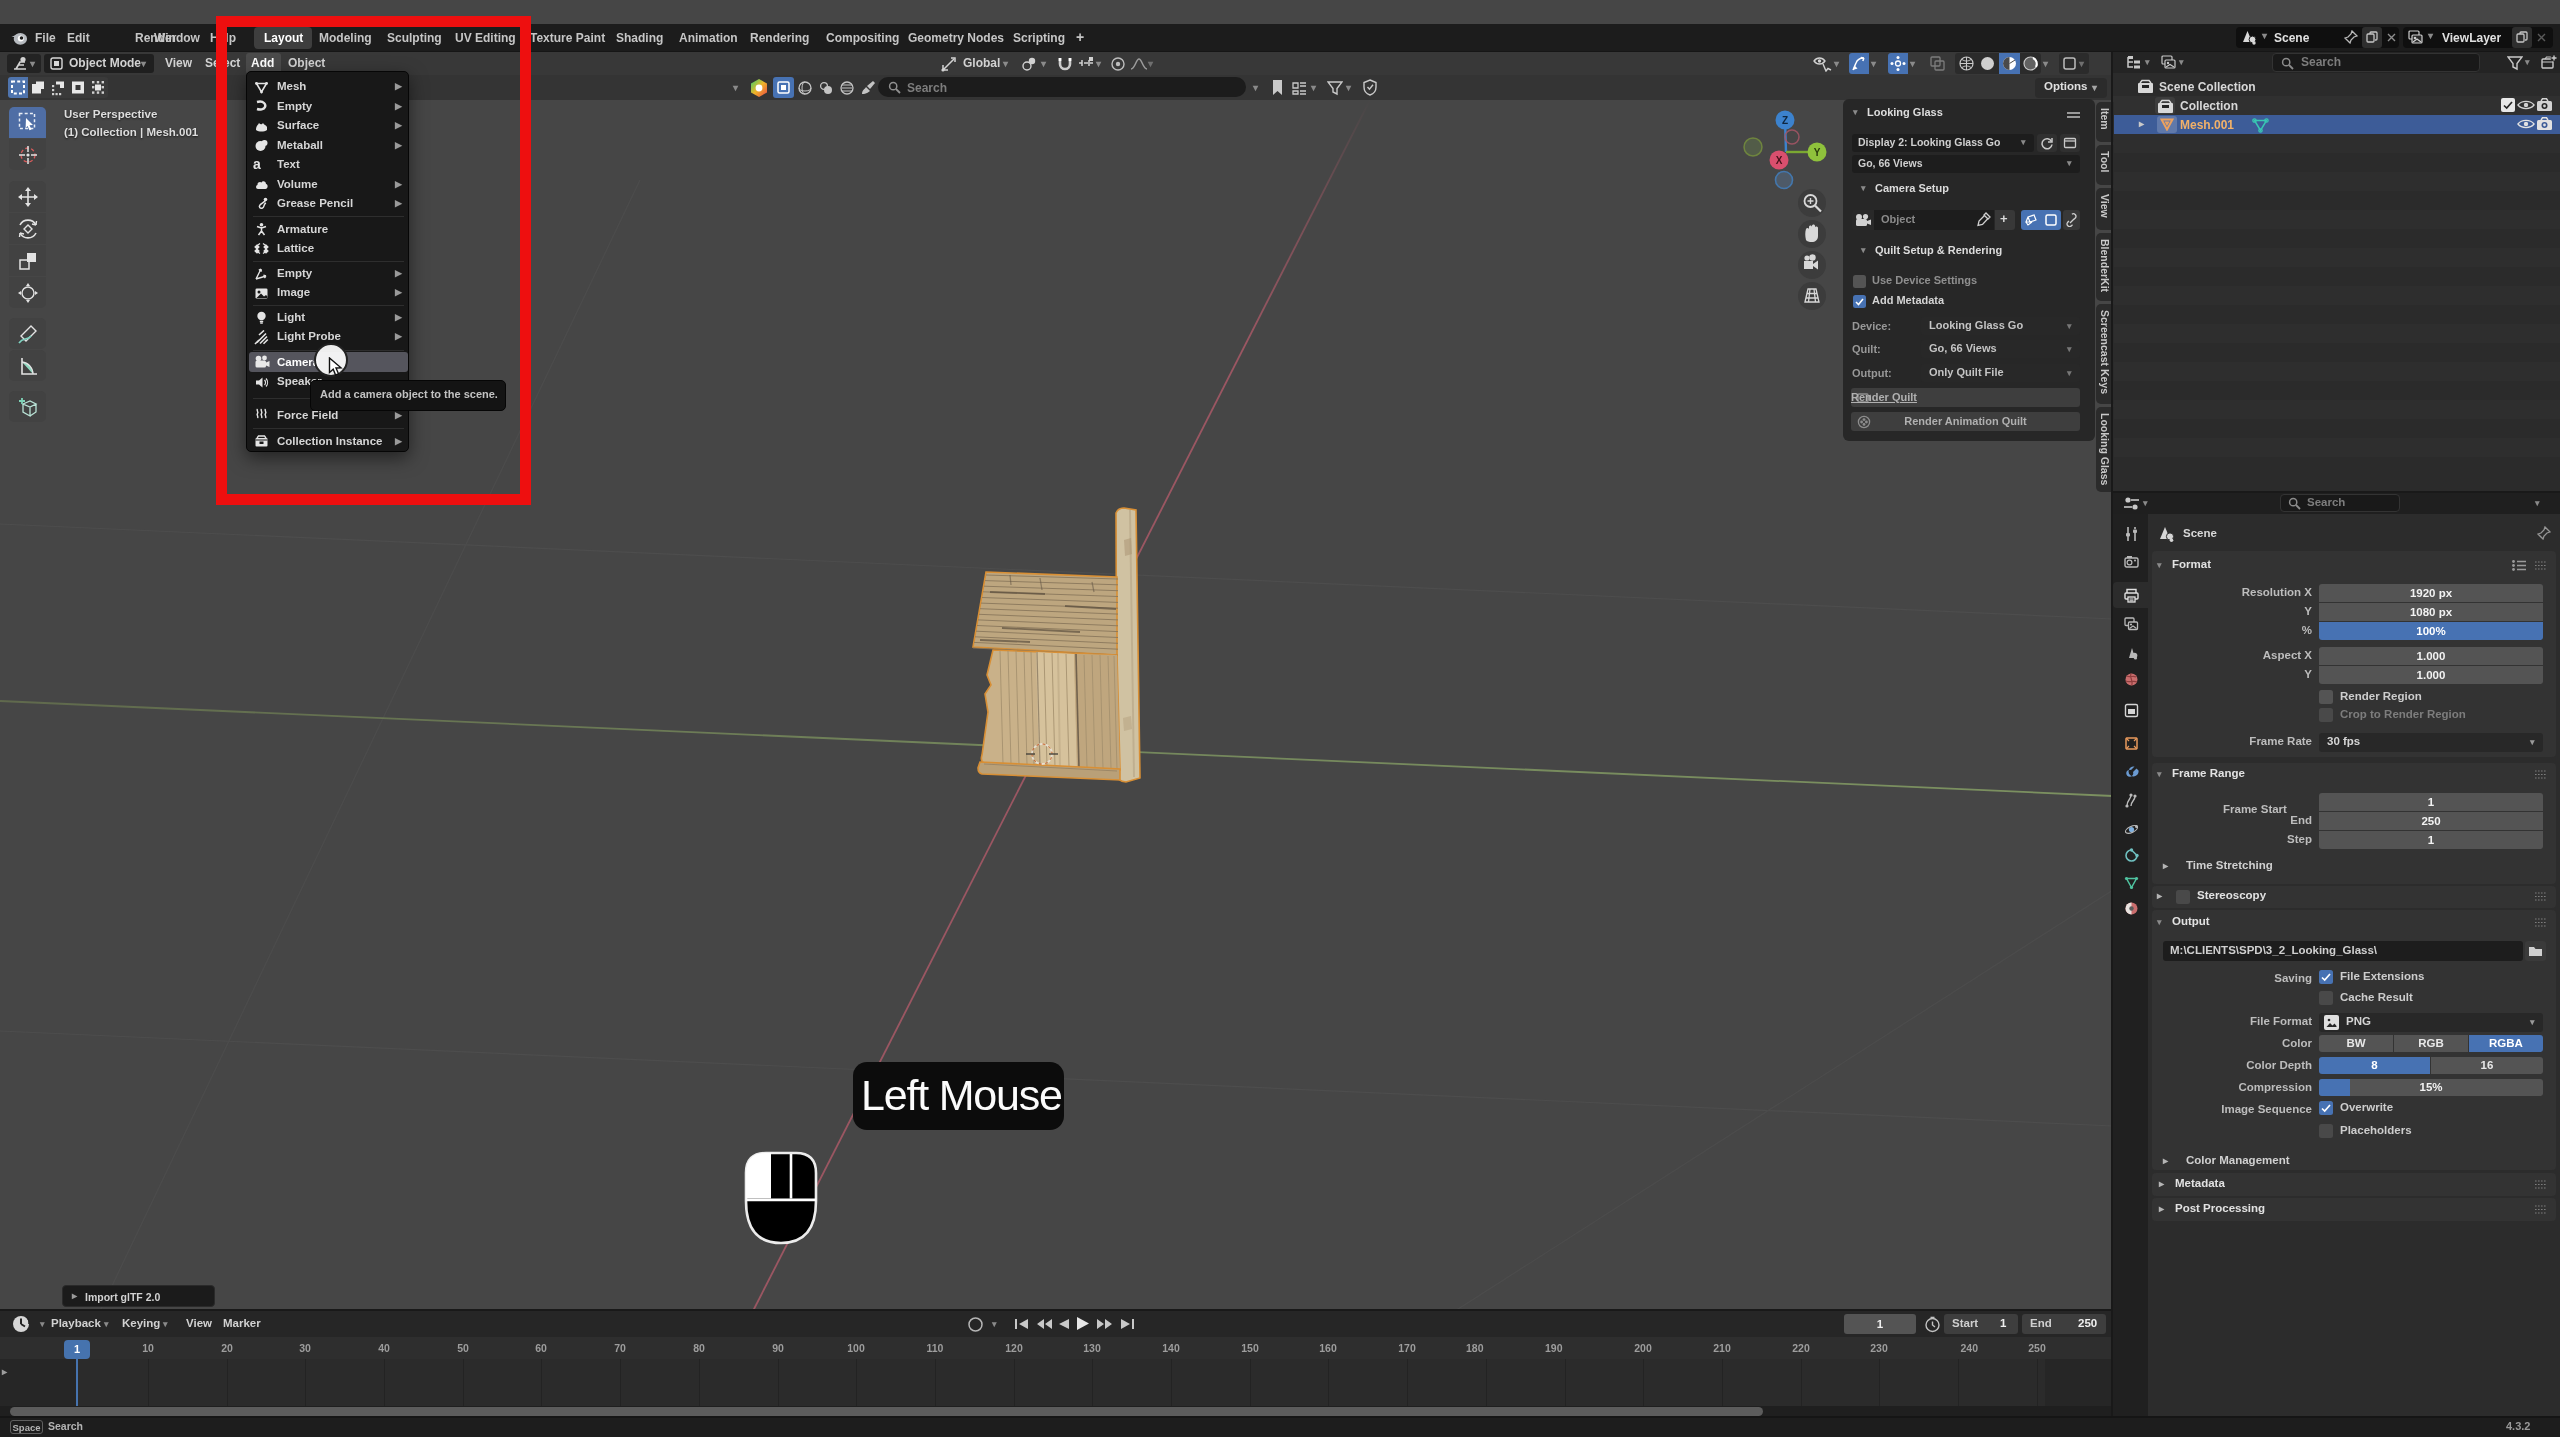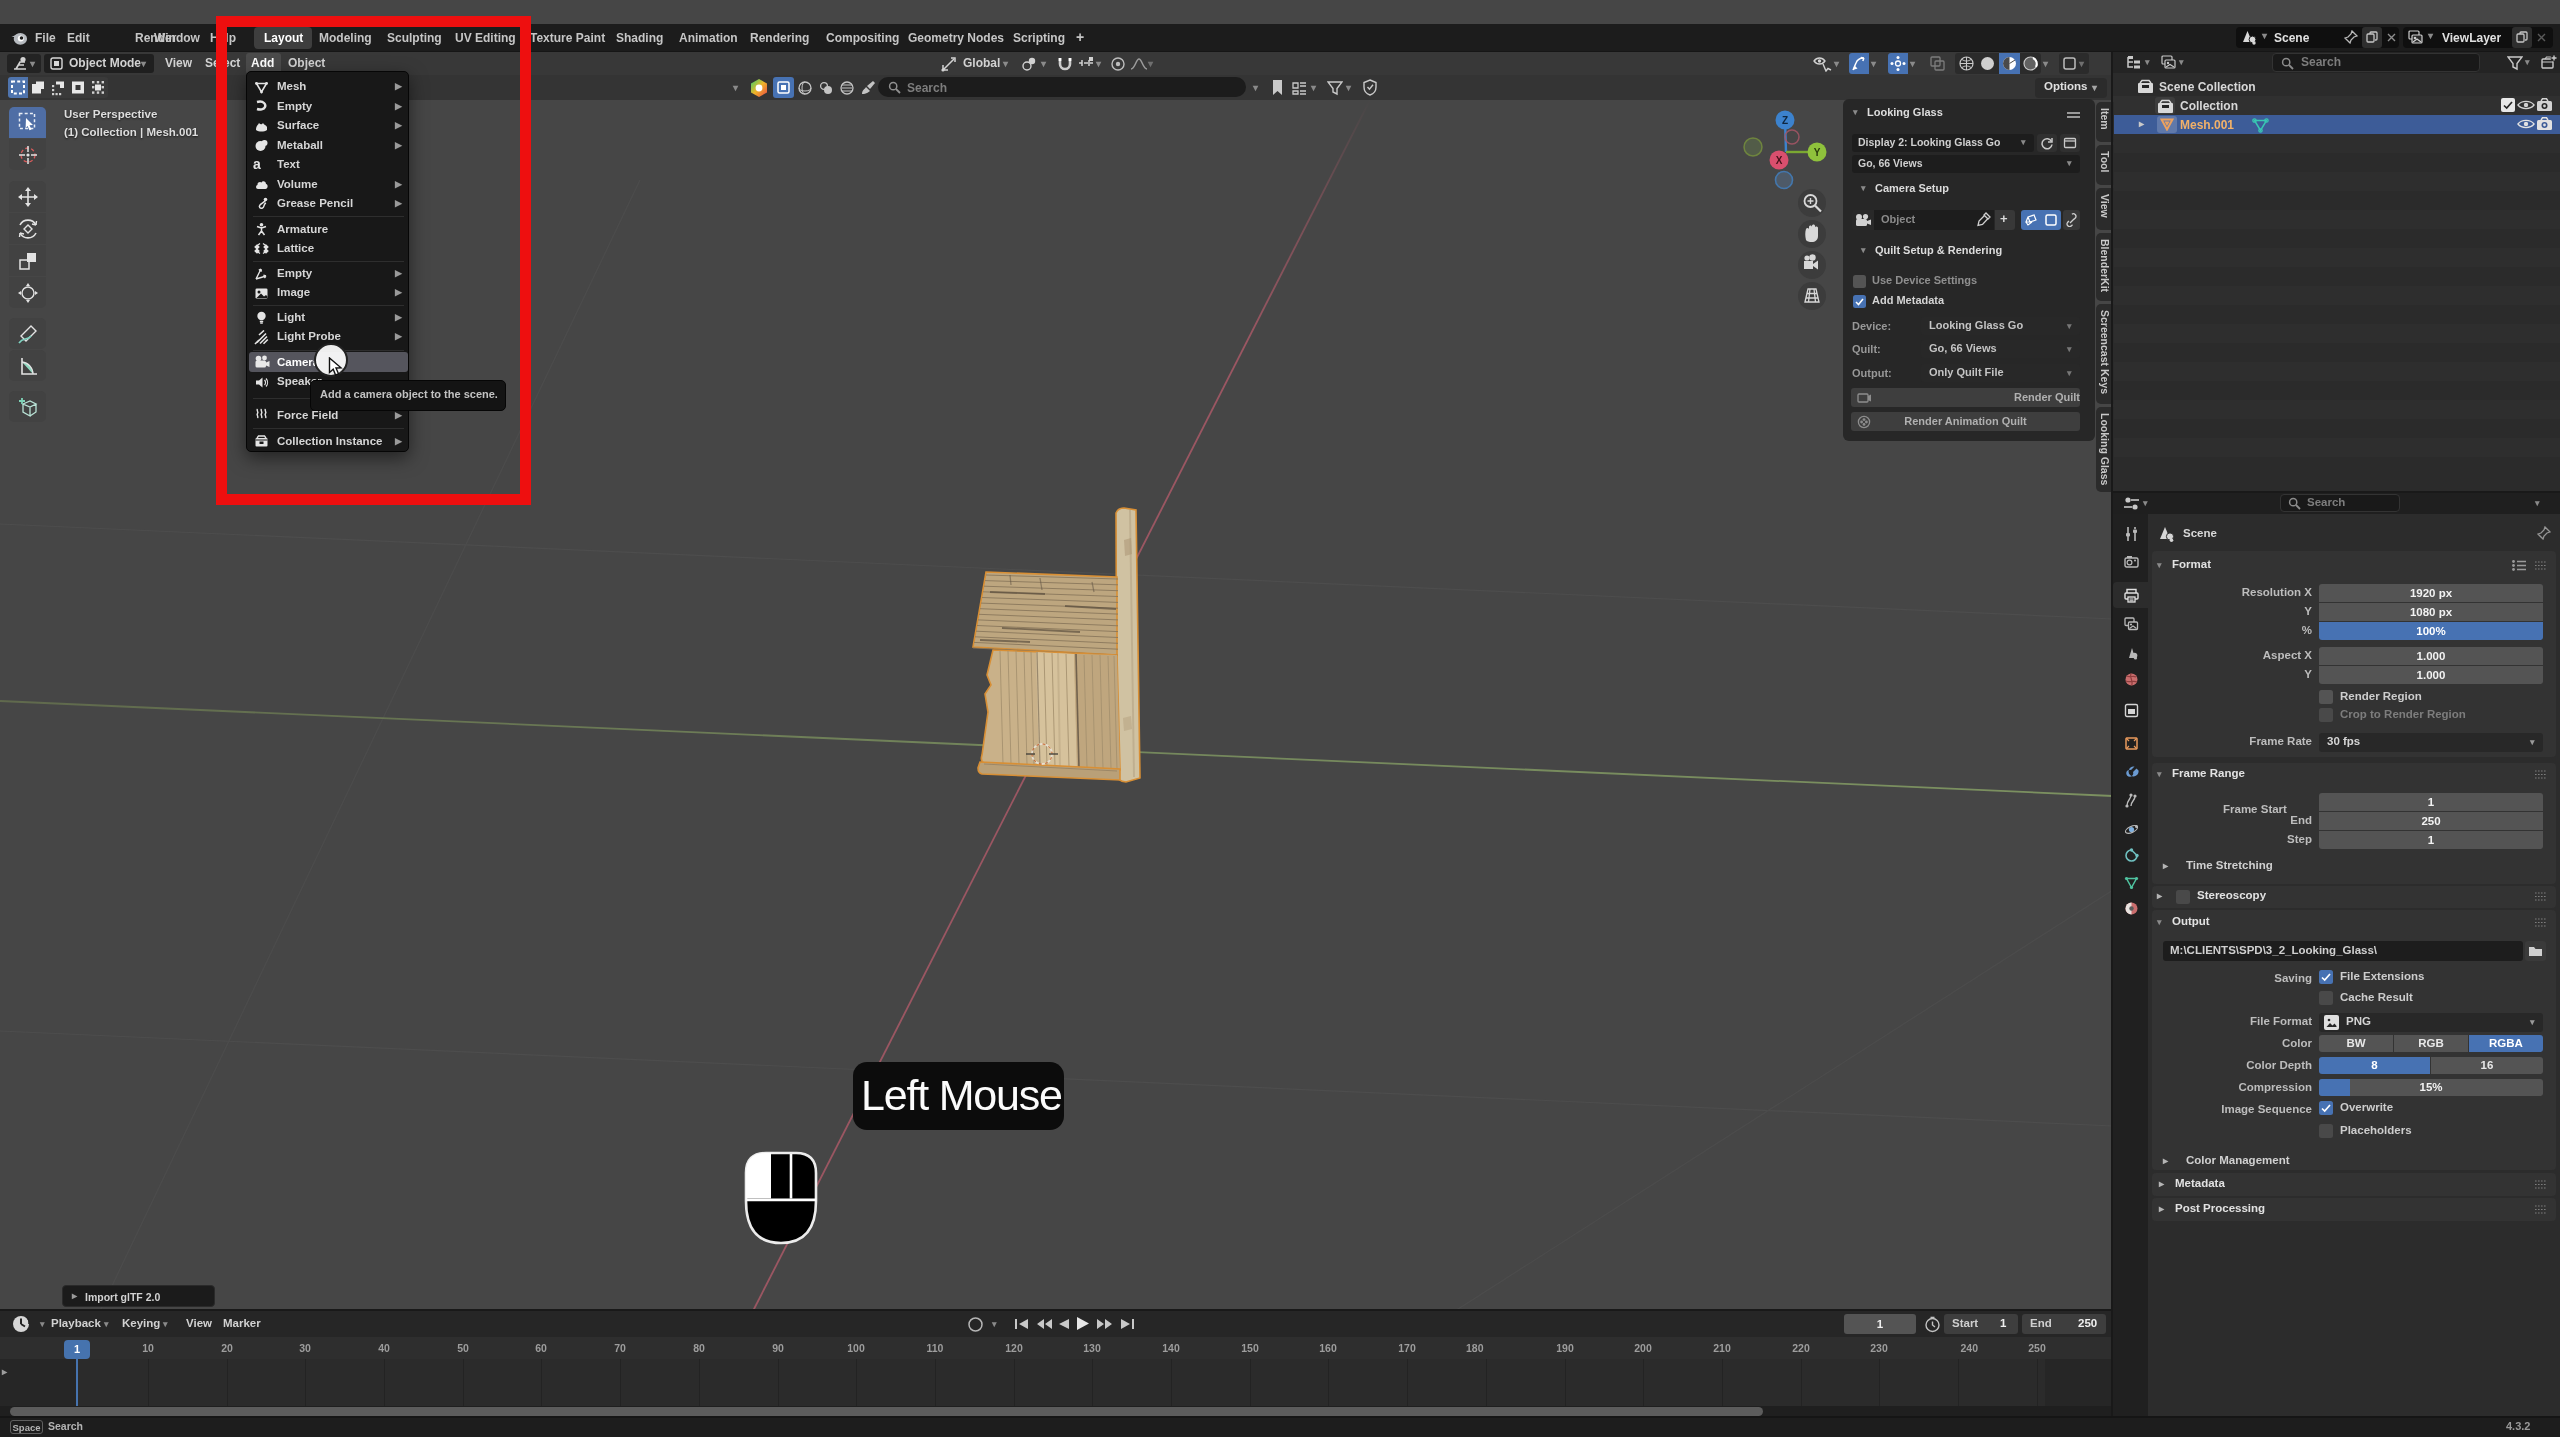--- a/index.html
+++ b/index.html
@@ -549,21 +549,21 @@
   <div class="abs txt" style="left:224px;top:245px;color:#777;font-size:9px;">▾</div>
   <div class="abs txt" style="left:9px;top:268px;color:#989898;">Output:</div>
   <div class="abs" style="left:78px;top:265px;width:159px;height:18px;background:#282828;border-radius:3px;"></div>
   <div class="abs txt" style="left:86px;top:267px;color:#c4c4c4;">Only Quilt File</div>
   <div class="abs txt" style="left:224px;top:269px;color:#777;font-size:9px;">▾</div>
   <div class="abs" style="left:8px;top:289px;width:229px;height:19px;background:#3e3e3e;border-radius:3px;"></div>
   <svg class="abs" style="left:14px;top:292px;opacity:.55;" width="15" height="14" viewBox="0 0 15 14">
         <rect x="1" y="3" width="10" height="8" rx="1" fill="none" stroke="#cfcfcf" stroke-width="1.3"></rect>
         <path d="M11 5 L14 3.5 V10.5 L11 9 Z" fill="#cfcfcf"></path>
       </svg>
-  <div class="abs" style="left:8px;top:289px;width:229px;height:19px;text-align:right;line-height:19px;color:#b0b0b0;">Render Quilt</div>
+  <div class="abs" style="left:8px;top:289px;width:229px;height:19px;text-align:left;line-height:19px;color:#b0b0b0;text-decoration:underline;">Render Quilt</div>
   <div class="abs" style="left:8px;top:313px;width:229px;height:19px;background:#3e3e3e;border-radius:3px;"></div>
   <svg class="abs" style="left:14px;top:316px;opacity:.55;" width="14" height="14" viewBox="0 0 14 14">
         <circle cx="7" cy="7" r="5.6" fill="none" stroke="#cfcfcf" stroke-width="1.3"></circle>
         <circle cx="7" cy="4.6" r="1.4" fill="#cfcfcf"></circle>
         <circle cx="7" cy="9.4" r="1.4" fill="#cfcfcf"></circle>
         <circle cx="4.6" cy="7" r="1.4" fill="#cfcfcf"></circle>
         <circle cx="9.4" cy="7" r="1.4" fill="#cfcfcf"></circle>
       </svg>
   <div class="abs" style="left:8px;top:313px;width:229px;height:19px;text-align:center;line-height:19px;color:#b0b0b0;">Render Animation Quilt</div>
 </div>
@@ -1065,21 +1065,21 @@
   <div class="abs" style="left:758px;top:31px;width:40px;text-align:center;color:#9d9d9d;font-size:10.5px;font-weight:600;">90</div>
   <div class="abs" style="left:836px;top:31px;width:40px;text-align:center;color:#9d9d9d;font-size:10.5px;font-weight:600;">100</div>
   <div class="abs" style="left:915px;top:31px;width:40px;text-align:center;color:#9d9d9d;font-size:10.5px;font-weight:600;">110</div>
   <div class="abs" style="left:994px;top:31px;width:40px;text-align:center;color:#9d9d9d;font-size:10.5px;font-weight:600;">120</div>
   <div class="abs" style="left:1072px;top:31px;width:40px;text-align:center;color:#9d9d9d;font-size:10.5px;font-weight:600;">130</div>
   <div class="abs" style="left:1151px;top:31px;width:40px;text-align:center;color:#9d9d9d;font-size:10.5px;font-weight:600;">140</div>
   <div class="abs" style="left:1230px;top:31px;width:40px;text-align:center;color:#9d9d9d;font-size:10.5px;font-weight:600;">150</div>
   <div class="abs" style="left:1308px;top:31px;width:40px;text-align:center;color:#9d9d9d;font-size:10.5px;font-weight:600;">160</div>
   <div class="abs" style="left:1387px;top:31px;width:40px;text-align:center;color:#9d9d9d;font-size:10.5px;font-weight:600;">170</div>
   <div class="abs" style="left:1466px;top:31px;width:40px;text-align:left;color:#9d9d9d;font-size:10.5px;font-weight:600;">180</div>
-  <div class="abs" style="left:1545px;top:31px;width:40px;text-align:center;color:#9d9d9d;font-size:10.5px;font-weight:600;">190</div>
+  <div class="abs" style="left:1545px;top:31px;width:40px;color:#9d9d9d;font-size:10.5px;font-weight:600;">190</div>
   <div class="abs" style="left:1623px;top:31px;width:40px;text-align:center;color:#9d9d9d;font-size:10.5px;font-weight:600;">200</div>
   <div class="abs" style="left:1702px;top:31px;width:40px;text-align:center;color:#9d9d9d;font-size:10.5px;font-weight:600;">210</div>
   <div class="abs" style="left:1781px;top:31px;width:40px;text-align:center;color:#9d9d9d;font-size:10.5px;font-weight:600;">220</div>
   <div class="abs" style="left:1859px;top:31px;width:40px;text-align:center;color:#9d9d9d;font-size:10.5px;font-weight:600;">230</div>
   <div class="abs" style="left:1938px;top:31px;width:40px;text-align:right;color:#9d9d9d;font-size:10.5px;font-weight:600;">240</div>
   <div class="abs" style="left:2017px;top:31px;width:40px;text-align:center;color:#9d9d9d;font-size:10.5px;font-weight:600;">250</div>
   <div class="abs" style="left:0;top:48px;width:77px;height:47px;background:rgba(0,0,0,.10);"></div>
   <div class="abs" style="left:2045px;top:48px;width:68px;height:47px;background:rgba(0,0,0,.10);"></div>
   <div class="abs" style="left:64px;top:29px;width:26px;height:19px;background:#4673ae;border-radius:4px;color:#fff;font-size:11px;font-weight:700;text-align:center;line-height:19px;">1</div>
   <div class="abs" style="left:76px;top:48px;width:2px;height:47px;background:#4673ae;"></div>

